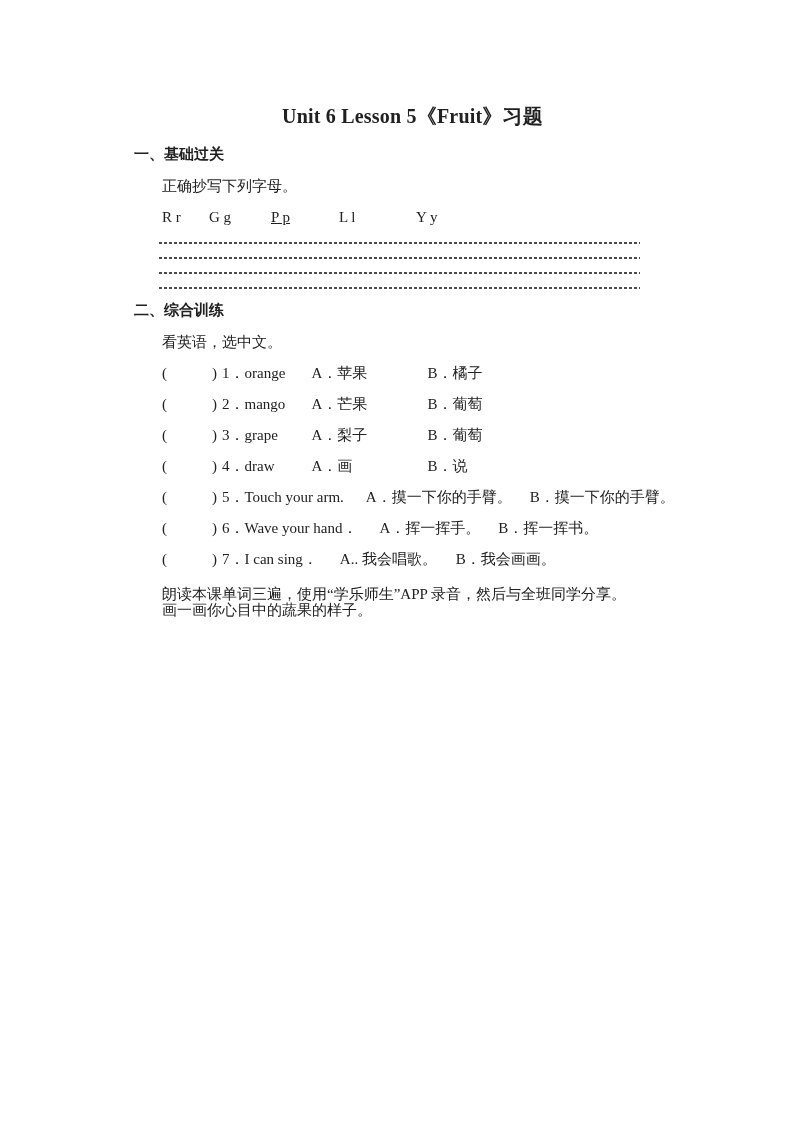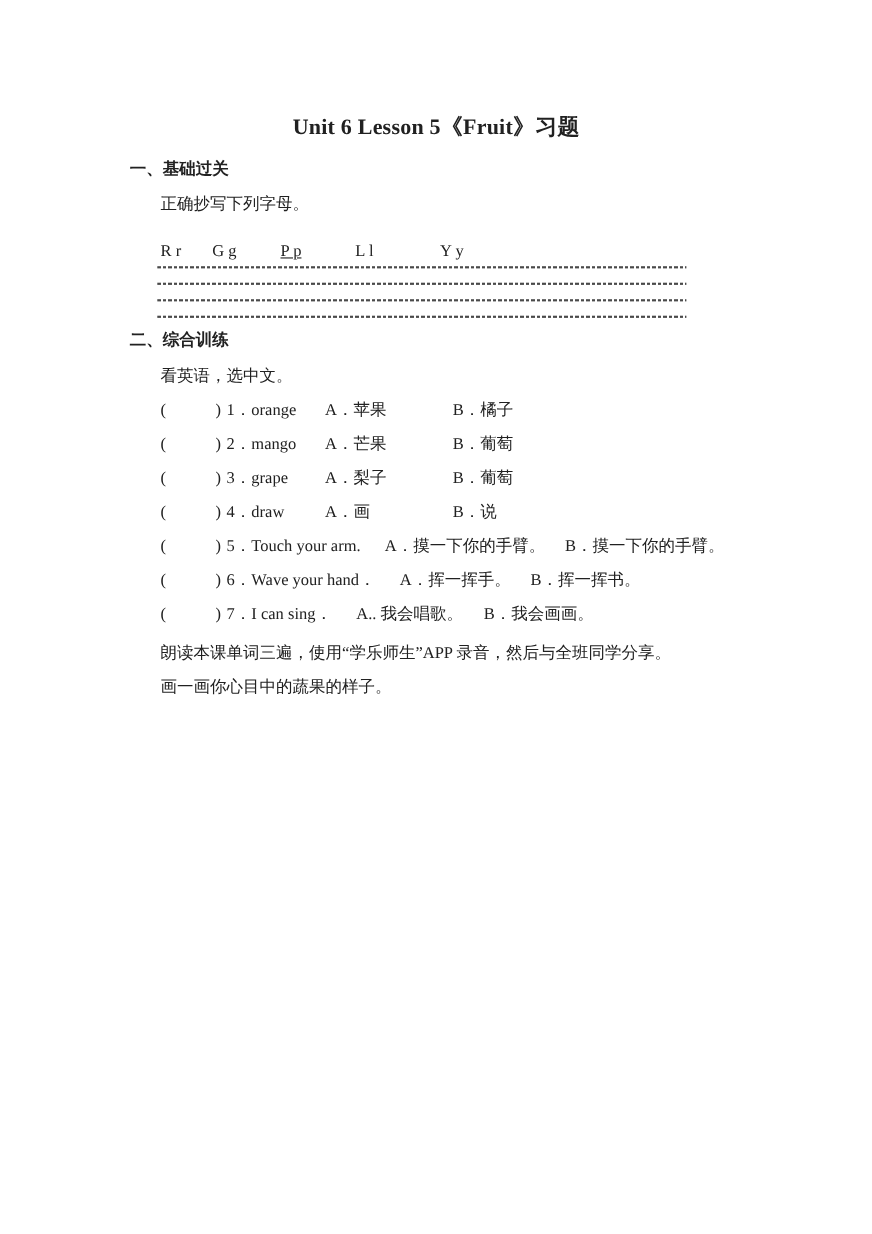--- a/index.html
+++ b/index.html
@@ -9,20 +9,21 @@
     color: #212121;
     font-family: "Liberation Serif", "DejaVu Serif", serif;
     font-size: 15px;
     overflow: hidden;
   }
   .page {
     width: 793px;
     height: 798px;
     padding-top: 104px;
     background: #ffffff;
+    padding-left: 16px;
   }
   .doc-title {
     width: 793px;
     text-align: center;
     font-size: 20px;
     font-weight: 700;
     letter-spacing: 0.2px;
     line-height: 24px;
   }
   section { margin-left: 118px; }
@@ -35,21 +36,21 @@
   .sec2 .sec-heading { margin-top: 0; }
   .sec3 .sec-heading { margin-top: 12px; }
   .indent { margin-left: 28px; }
   .instruction { margin-top: 16px; line-height: 16px; }
   .letters-row {
     position: relative;
     height: 19px;
     margin-top: 15px;
     margin-left: 28px;
   }
-  .letters-row span { position: absolute; top: 12px; white-space: pre; text-align: center; }
+  .letters-row span { position: absolute; top: 0; white-space: pre; text-align: center; }
   .letters-row span:nth-child(1) { left: 0; }
   .letters-row span:nth-child(2) { left: 47px; }
   .letters-row span:nth-child(3) { left: 109px; text-decoration: underline; }
   .letters-row span:nth-child(4) { left: 177px; }
   .letters-row span:nth-child(5) { left: 254px; }
   .writing-lines { margin-top: 14px; margin-left: 25px; width: 481px; }
   .writing-line {
     height: 2px;
     margin-bottom: 13px;
     background-image: repeating-linear-gradient(90deg, #4a4a4a 0 3px, transparent 3px 5px);
@@ -60,21 +61,21 @@
     align-items: baseline;
     margin-bottom: 15px;
     line-height: 16px;
     white-space: pre;
   }
   .q-bracket { margin-right: 5px; }
   .q-num { display: inline-block; }
   .q-en { display: inline-block; min-width: 45px; margin-right: 22px; }
   .q-a { display: inline-block; min-width: 98px; margin-right: 18px; }
   .para { margin-top: 19px; line-height: 16px; }
-  .para + .para { margin-top: 15px; }
+  .para + .para { margin-top: 0; }
 </style>
 </head>
 <body>
 
 <div class="page">
 
   <h1 class="doc-title">Unit 6 Lesson 5《Fruit》习题</h1>
 
   <section class="sec1">
     <h2 class="sec-heading">一、基础过关</h2>

